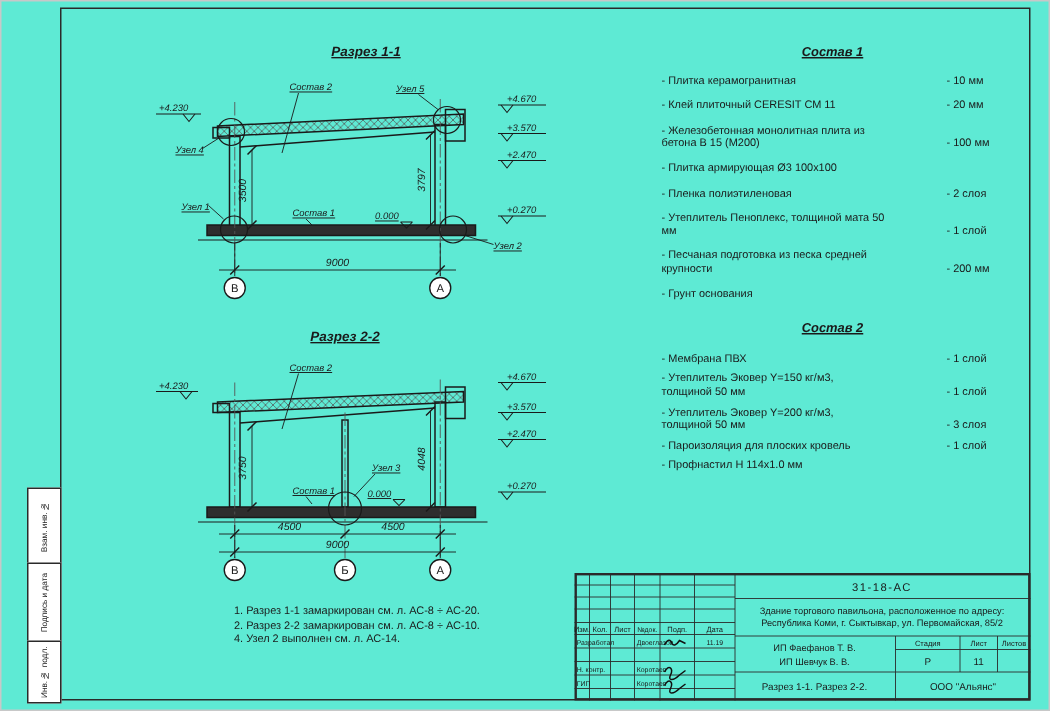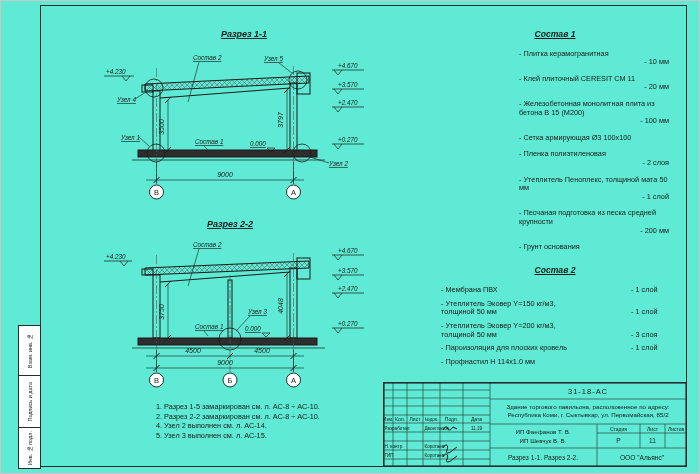--- a/index.html
+++ b/index.html
@@ -11,21 +11,21 @@
           display:flex;align-items:center;justify-content:center;}
   .vstrip span{writing-mode:vertical-rl;transform:rotate(180deg);font-size:5.5px;white-space:nowrap;color:#222;}
   .notes{position:absolute;left:156px;top:402px;font-size:7.3px;line-height:9.6px;}
   .sostav{position:absolute;left:441px;top:30px;width:228px;font-size:7.3px;line-height:8.6px;}
   .s-title{text-align:center;font-size:8.6px;font-weight:bold;font-style:italic;margin:0 0 11px 0;}
   .s-title span{text-decoration:underline;}
   .s-title.second{margin-top:14px;margin-bottom:12px;}
   .itm{display:flex;align-items:flex-end;}
   .itm .nm{width:150px;}
   .itm .vl{white-space:nowrap;margin-left:40px;}
-  .m8{margin-bottom:8px;flex-direction:column;} .m5{margin-bottom:5px;}
+  .m8{margin-bottom:8px;} .m5{margin-bottom:5px;}
   svg{position:absolute;overflow:visible;}
   svg text{font-family:"Liberation Sans",sans-serif;fill:#1a1a1a;stroke:none;}
   .dr-title{font-size:9px;font-weight:bold;font-style:italic;text-decoration:underline;}
   .dr-label{font-size:6.3px;font-style:italic;text-decoration:underline;}
   .dr-dim{font-size:7px;font-style:italic;}
   .dr-elev{font-size:6.3px;font-style:italic;}
   .ax{font-size:7.5px;}
   .tb-xs{font-size:4.6px;} .tb-s{font-size:5px;} .tb-m{font-size:6.2px;}
   .tb-l{font-size:7.5px;letter-spacing:1px;} .tb-v{font-size:6.6px;}
 </style>
@@ -219,44 +219,43 @@
       <circle cx="114.5" cy="180" r="7" fill="#fff" stroke="#1a1a1a" stroke-width="0.9"></circle>
       <circle cx="188" cy="180" r="7" fill="#fff" stroke="#1a1a1a" stroke-width="0.9"></circle>
       <circle cx="251.5" cy="180" r="7" fill="#fff" stroke="#1a1a1a" stroke-width="0.9"></circle>
       <text x="114.5" y="182.8" text-anchor="middle" class="ax">В</text>
       <text x="188" y="182.8" text-anchor="middle" class="ax">Б</text>
       <text x="251.5" y="182.8" text-anchor="middle" class="ax">А</text>
     </g>
   </svg>
 
   <div class="notes">
-    <div>1. Разрез 1-5 замаркирован см. л. АС-8 ÷ АС-10.</div>
+    <div>1. Разрез 1-1 замаркирован см. л. АС-8 ÷ АС-20.</div>
     <div>2. Разрез 2-2 замаркирован см. л. АС-8 ÷ АС-10.</div>
     <div>4. Узел 2 выполнен см. л. АС-14.</div>
-    <div>5. Узел 3 выполнен см. л. АС-15.</div>
   </div>
 
   <div class="sostav">
     <div class="s-title">
       <span>Состав 1</span>
     </div>
     <div class="itm m8">
       <div class="nm">- Плитка керамогранитная</div>
       <div class="vl">- 10 мм</div>
     </div>
     <div class="itm m8">
       <div class="nm">- Клей плиточный CERESIT СМ 11</div>
       <div class="vl">- 20 мм</div>
     </div>
     <div class="itm m8">
       <div class="nm">- Железобетонная  монолитная плита из бетона В 15 (М200)</div>
       <div class="vl">- 100 мм</div>
     </div>
     <div class="itm m8">
-      <div class="nm">- Сетка армирующая Ø3 100x100</div>
+      <div class="nm">- Плитка армирующая Ø3 100x100</div>
       <div class="vl"></div>
     </div>
     <div class="itm m8">
       <div class="nm">- Пленка полиэтиленовая</div>
       <div class="vl">- 2 слоя</div>
     </div>
     <div class="itm m8">
       <div class="nm">- Утеплитель Пеноплекс, толщиной мата 50 мм</div>
       <div class="vl">- 1 слой</div>
     </div>

